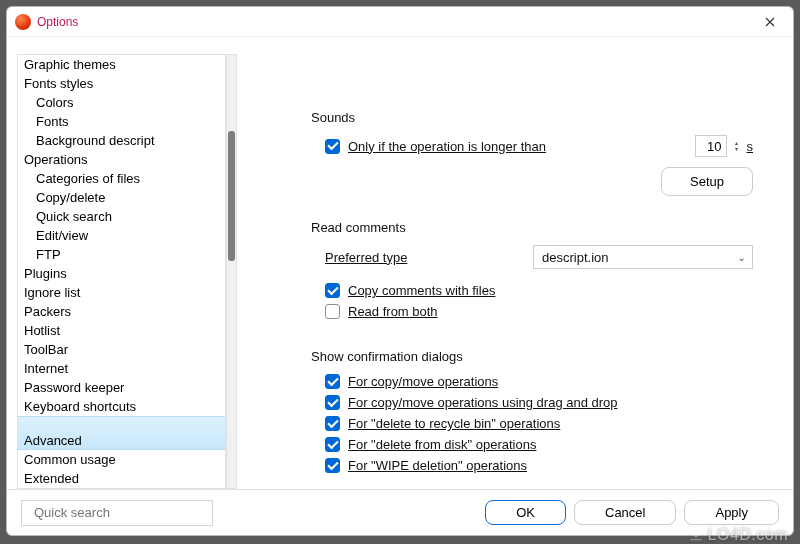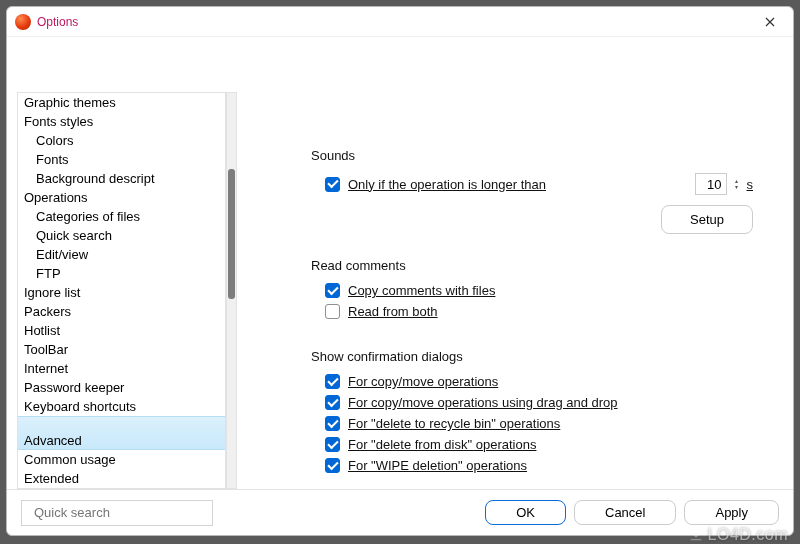--- a/index.html
+++ b/index.html
@@ -229,23 +229,25 @@
     <div class="sidebar-wrap">
       <div class="sidebar">
         <div class="tree-scroll" id="tree">
             <div class="tree-item">Graphic themes</div>
             <div class="tree-item">Fonts styles</div>
             <div class="tree-item indent1">Colors</div>
             <div class="tree-item indent1">Fonts</div>
             <div class="tree-item indent1">Background descript</div>
             <div class="tree-item">Operations</div>
             <div class="tree-item indent1">Categories of files</div>
+            <div class="tree-item indent1">Copy/delete</div>
             <div class="tree-item indent1">Quick search</div>
             <div class="tree-item indent1">Edit/view</div>
             <div class="tree-item indent1">FTP</div>
+            <div class="tree-item">Plugins</div>
             <div class="tree-item">Ignore list</div>
             <div class="tree-item">Packers</div>
             <div class="tree-item">Hotlist</div>
             <div class="tree-item">ToolBar</div>
             <div class="tree-item">Internet</div>
             <div class="tree-item">Password keeper</div>
             <div class="tree-item">Keyboard shortcuts</div>
             <div class="tree-item selected">Advanced</div>
             <div class="tree-item">Common usage</div>
             <div class="tree-item">Extended</div>
@@ -276,20 +278,27 @@
             <span class="label">s</span>
           </div>
         </div>
         <div class="setup-row">
           <button class="btn">Setup</button>
         </div>
 
         <div class="section-gap"></div>
 
         <div class="section-title">Read comments</div>
+        <div class="row" style="margin-bottom:14px">
+          <span class="label">Preferred type</span>
+          <div class="select">
+            <span>descript.ion</span>
+            <span class="chev">⌄</span>
+          </div>
+        </div>
         <div class="row">
           <span class="checkbox checked"></span>
           <span class="label">Copy comments with files</span>
         </div>
         <div class="row">
           <span class="checkbox"></span>
           <span class="label">Read from both</span>
         </div>
 
         <div class="section-gap"></div>

